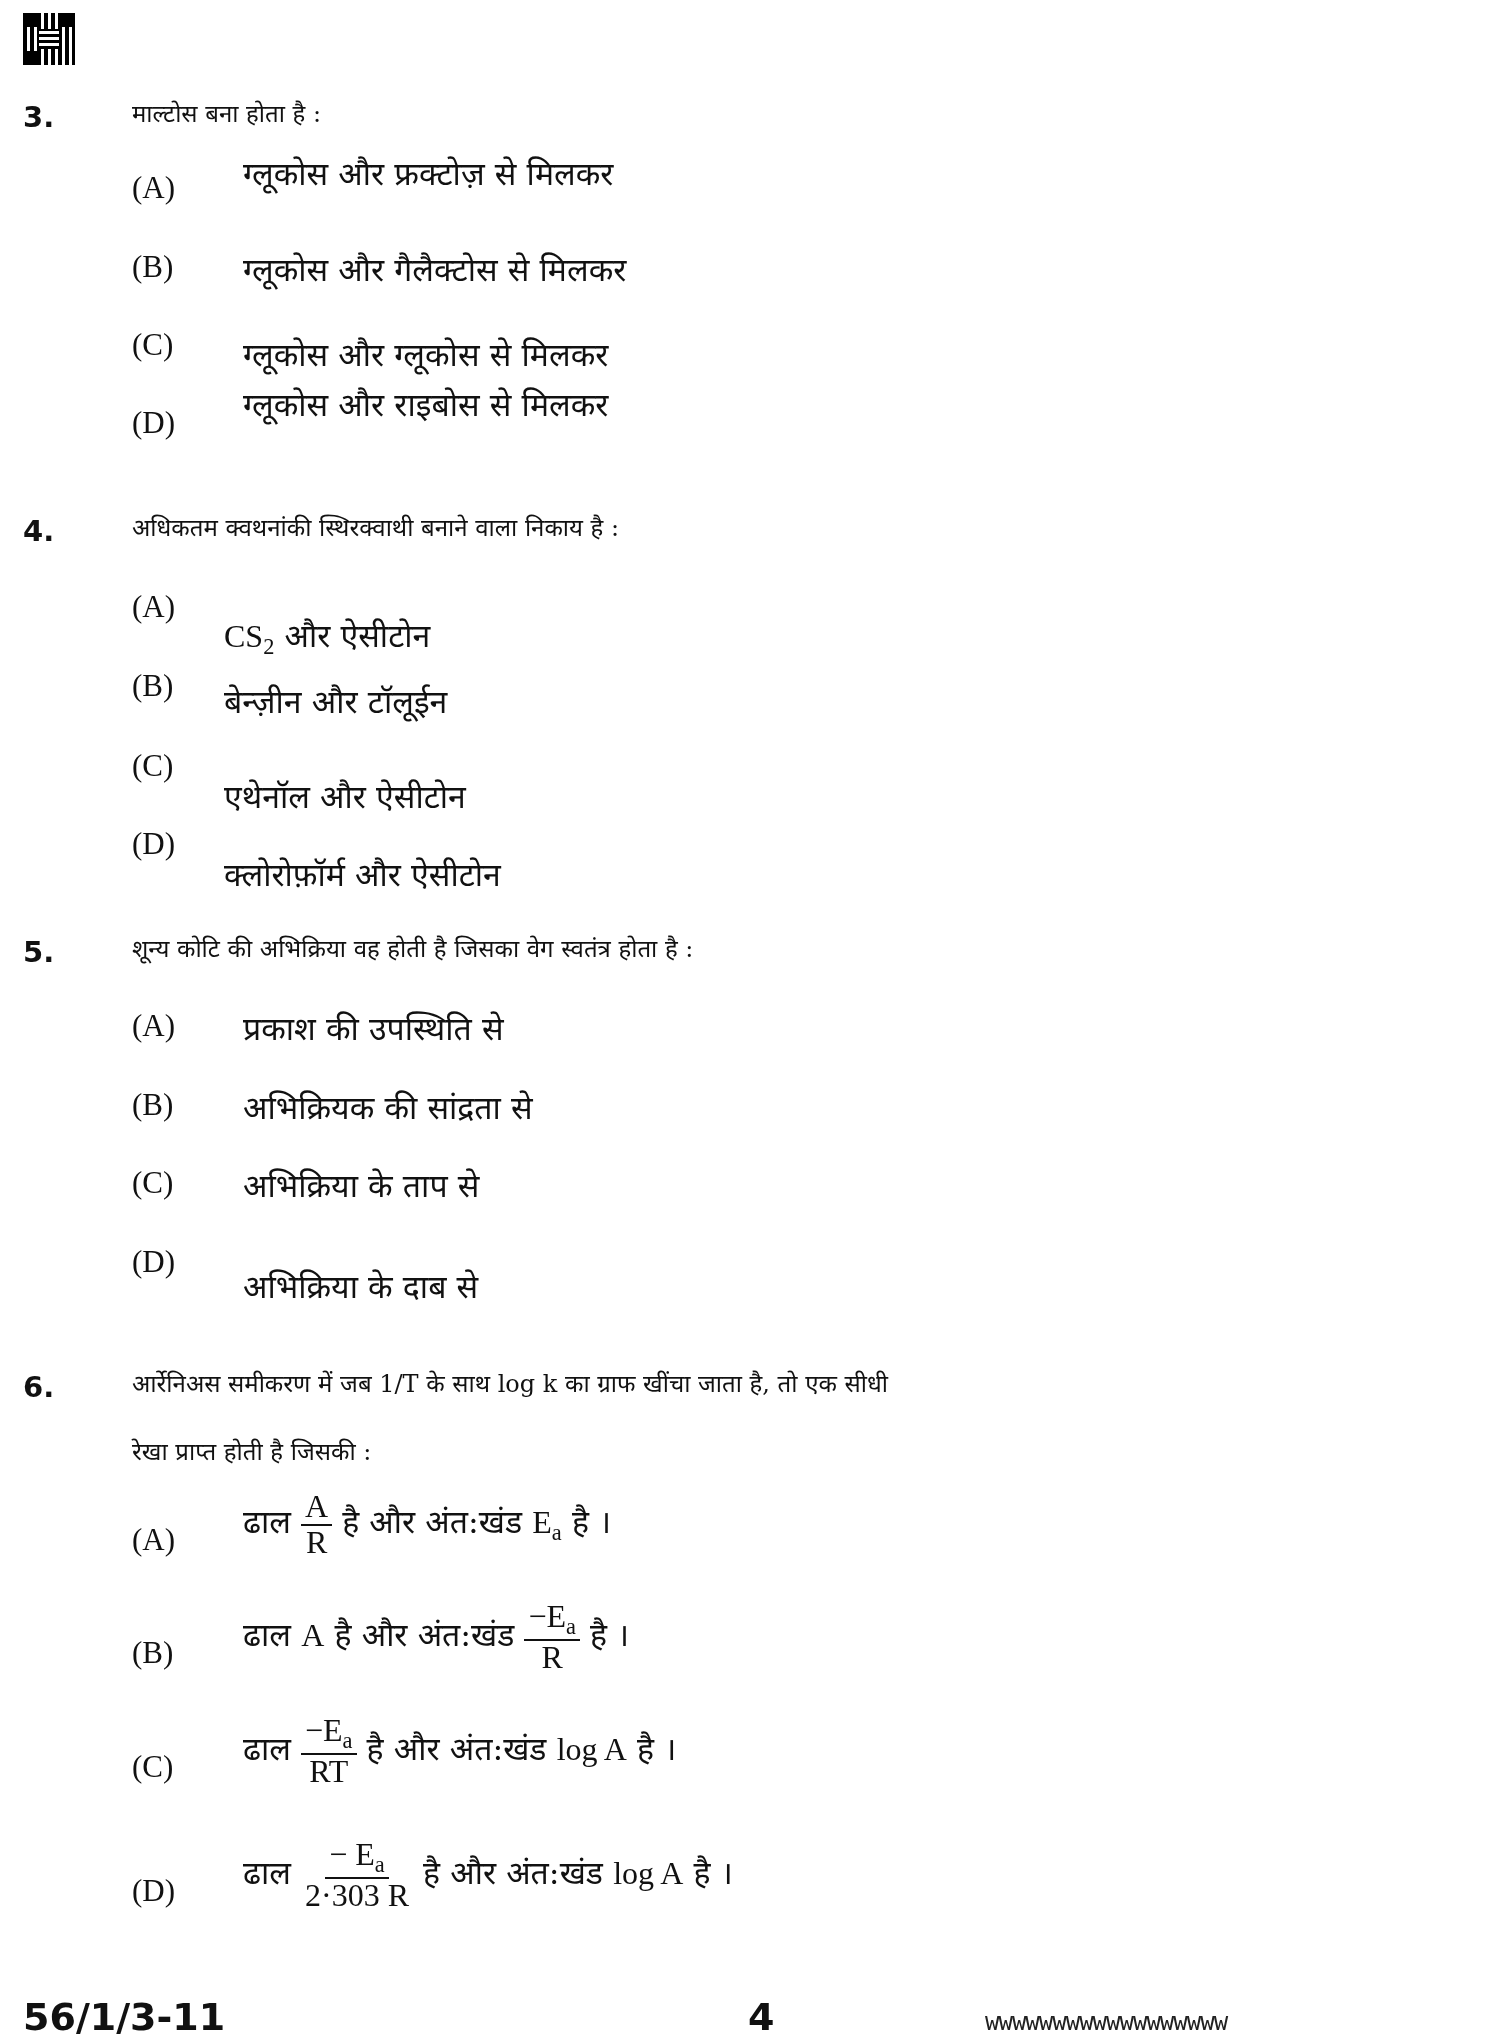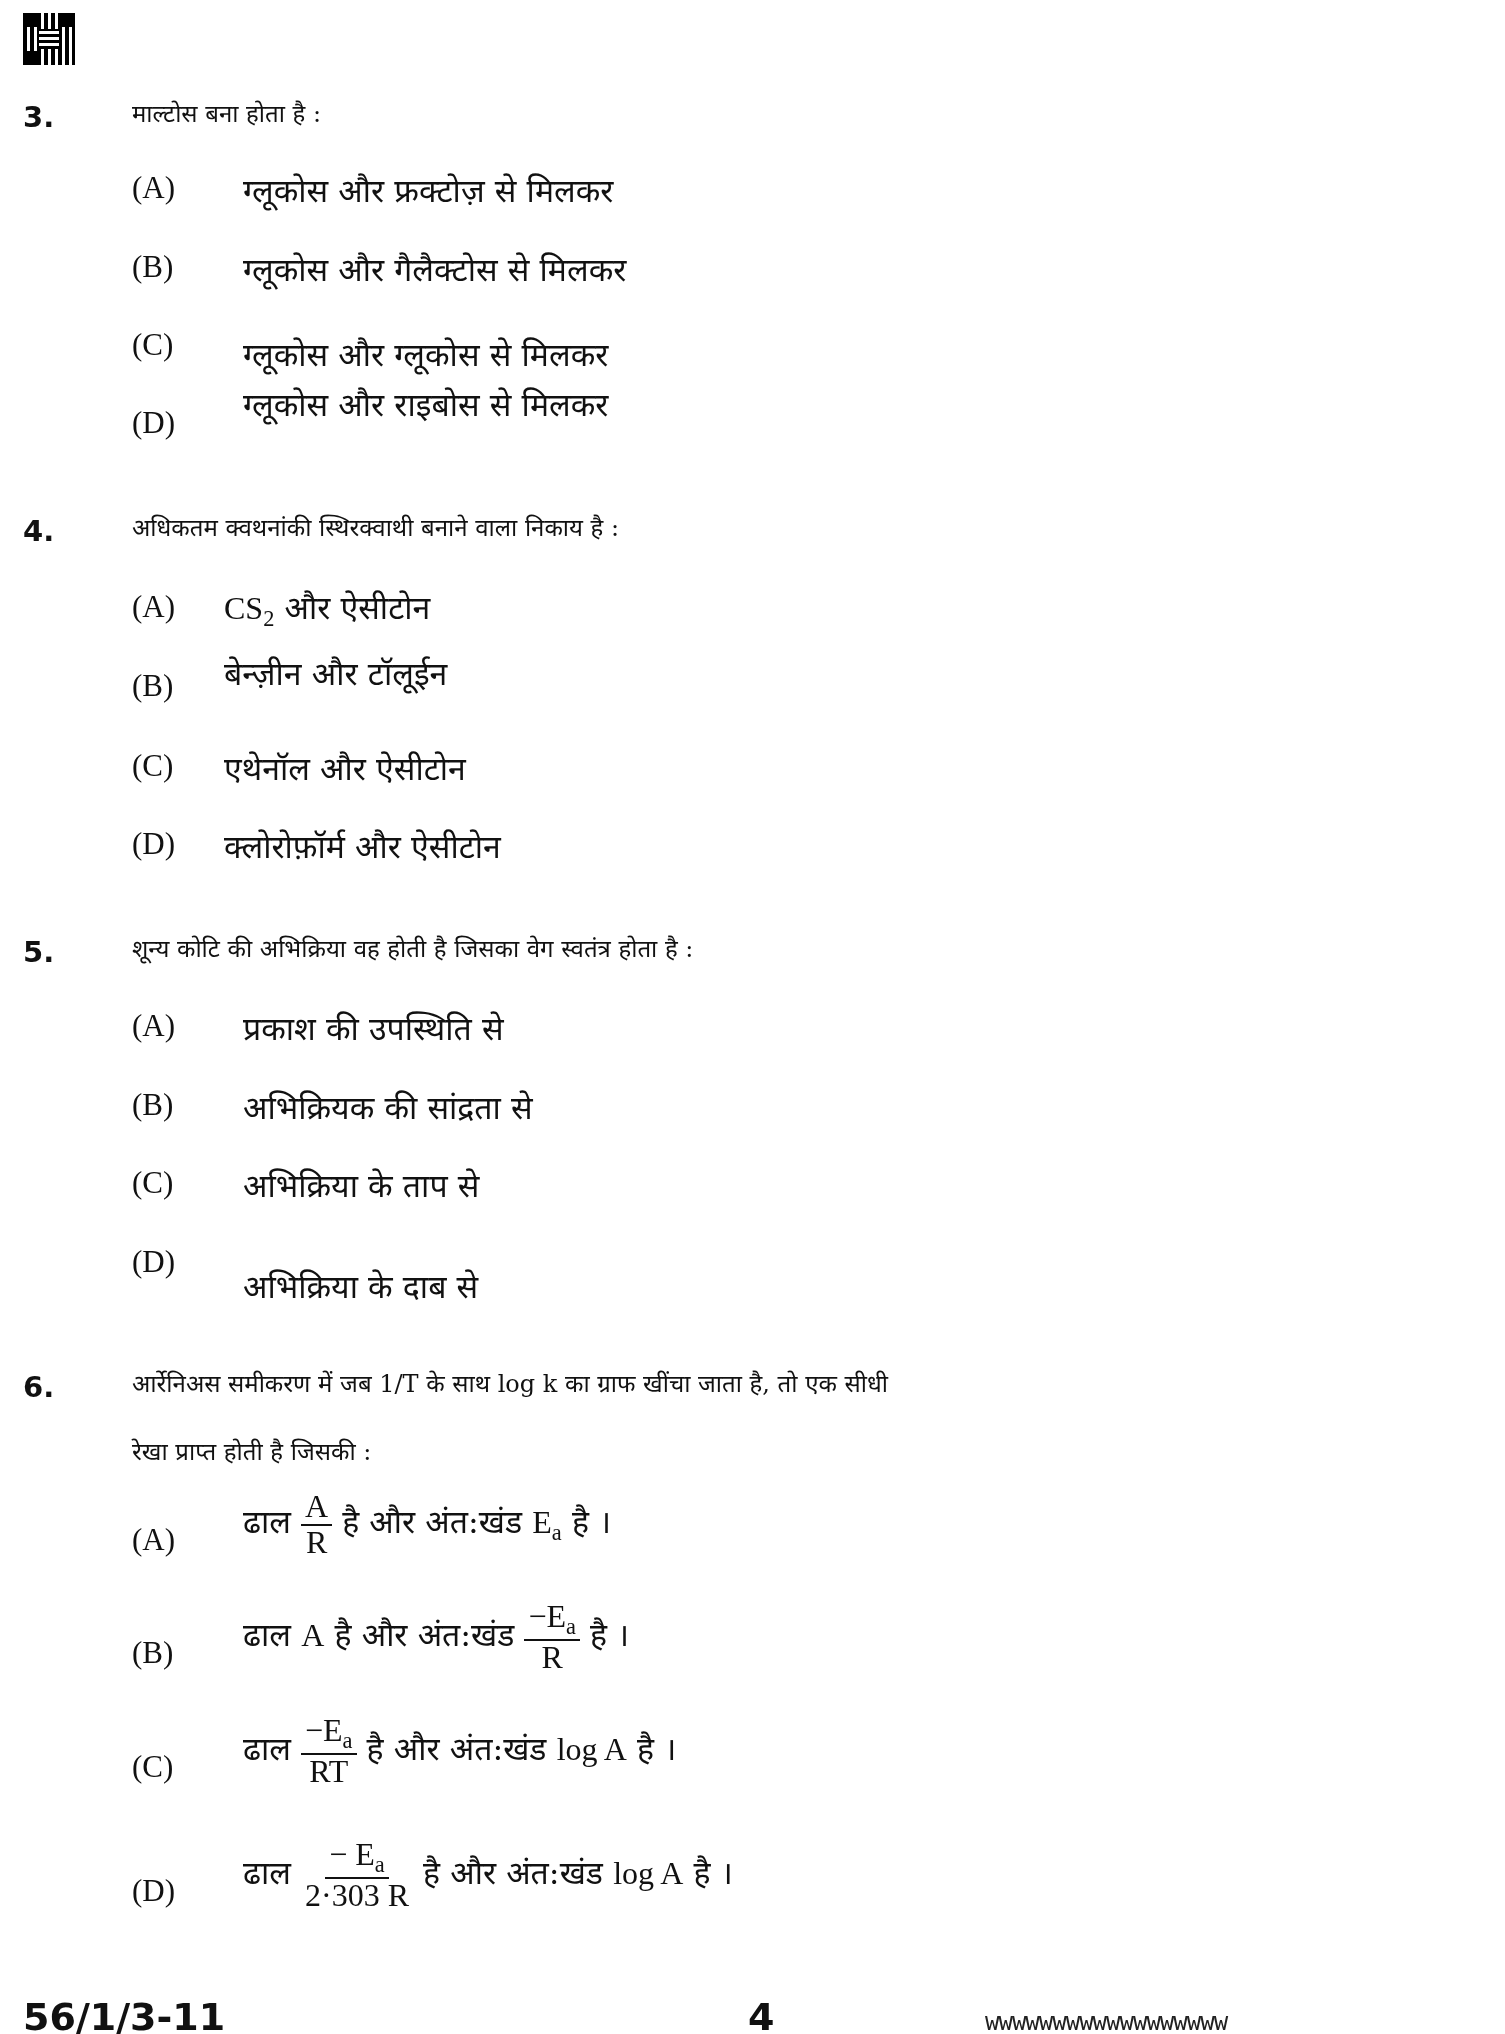--- a/index.html
+++ b/index.html
@@ -4,21 +4,21 @@
 <style>
   html, body { margin:0; padding:0; background:#fff; }
   body { width:1505px; height:2034px; position:relative; overflow:hidden;
          font-family:"DejaVu Serif", "Liberation Serif", serif; color:#111; }
   .abs { position:absolute; white-space:nowrap; }
   .qnum { font-family:"DejaVu Sans", sans-serif; font-weight:bold; font-size:29px; left:23px; }
   .qtext { font-size:24px; left:132px; }
   .opt-label { font-size:31px; left:132px; font-family:"Liberation Serif", serif; }
   .opt-text { font-size:32px; }
   .opt-text.wide { left:243px; }
-  .opt-text.narrow { left:224px; }
+  .opt-text.narrow { left:224px;margin-top:28px; }
   .frac { display:inline-flex; flex-direction:column; align-items:center; vertical-align:middle; margin:0 10px; font-family:"Liberation Serif", serif; line-height:1.05; }
   .frac .num { border-bottom:2.5px solid #111; padding:0 4px; }
   .frac .den { padding:0 4px; }
   .latin { font-family:"Liberation Serif", serif; }
   sub { font-size:0.7em; }
   .qr { left:23px; top:13px; width:52px; height:52px;
         background:
           linear-gradient(#000,#000) 0 0/14px 14px no-repeat,
           linear-gradient(#000,#000) 38px 0/14px 14px no-repeat,
           linear-gradient(#000,#000) 0 38px/14px 14px no-repeat,
@@ -29,21 +29,21 @@
   .wavy { font-family:"DejaVu Sans Mono", monospace; font-size:24px; top:2008px; left:985px; letter-spacing:-1px; color:#222; }
 </style>
 </head>
 <body>
 
 <div class="abs qr"></div>
 
 <div class="abs qnum" style="top:100px">3.</div>
 <div class="abs qtext" style="top:96px">माल्टोस बना होता है :</div>
 <div class="abs opt-label" style="top:170px">(A)</div>
-<div class="abs opt-text wide" style="top:168px">ग्लूकोस और फ्रक्टोज़ से मिलकर</div>
+<div class="abs opt-text wide" style="top:151px">ग्लूकोस और फ्रक्टोज़ से मिलकर</div>
 <div class="abs opt-label" style="top:249px">(B)</div>
 <div class="abs opt-text wide" style="top:247px">ग्लूकोस और गैलैक्टोस से मिलकर</div>
 <div class="abs opt-label" style="top:327px">(C)</div>
 <div class="abs opt-text wide" style="top:332px">ग्लूकोस और ग्लूकोस से मिलकर</div>
 <div class="abs opt-label" style="top:405px">(D)</div>
 <div class="abs opt-text wide" style="top:382px">ग्लूकोस और राइबोस से मिलकर</div>
 
 <div class="abs qnum" style="top:514px">4.</div>
 <div class="abs qtext" style="top:510px">अधिकतम क्वथनांकी स्थिरक्वाथी बनाने वाला निकाय है :</div>
 <div class="abs opt-label" style="top:589px">(A)</div>

